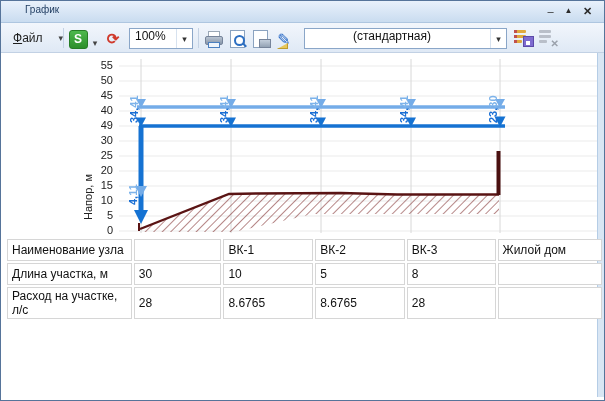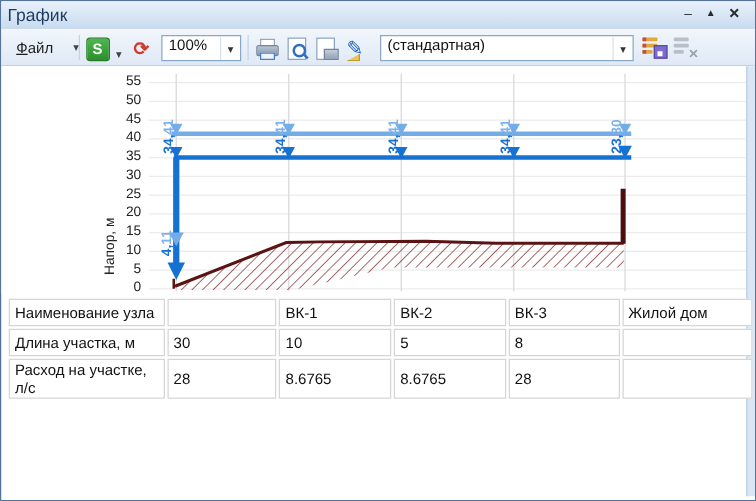--- a/index.html
+++ b/index.html
@@ -1,20 +1,20 @@
 <!DOCTYPE html>
 <html><head>
 <meta charset="utf-8">
 <style>
   html,body{margin:0;padding:0;background:#9aa7b8;font-family:"Liberation Sans",sans-serif;}
   #win{position:relative;width:605px;height:401px;background:#fff;border:1px solid #56749a;box-sizing:border-box;overflow:hidden;}
   
   #titlebar{position:absolute;left:0;top:0;width:100%;height:22px;
     background:linear-gradient(#e9f1fb,#c9dcf0);border-bottom:1px solid #aec6e0;box-sizing:border-box;}
-  #title{position:absolute;left:5px;top:3px;font-size:14px;color:#1d3a5f;}
+  #title{position:absolute;left:24px;top:3px;font-size:10px;color:#1d3a5f;}
   .titlebtn{position:absolute;top:2px;width:15px;height:16px;text-align:center;font-size:11px;
     line-height:16px;color:#2b2b2b;cursor:default;}
   #btn-min{right:46px;} #btn-max{right:28px;font-size:8px;} #btn-close{right:9px;font-weight:bold;}
   
   #toolbar{position:absolute;left:0;top:22px;width:100%;height:30px;
     background:linear-gradient(#f2f6fc,#dfe9f5);border-bottom:1px solid #c2d1e4;box-sizing:border-box;}
   .tsep{position:absolute;top:5px;width:1px;height:20px;background:#c4d2e4;}
   #file-btn{position:absolute;left:6px;top:4px;height:22px;padding:0 6px;font-size:12px;color:#1d1d1d;
     display:flex;align-items:center;gap:16px;}
   #file-label::first-letter{text-decoration:underline;}
@@ -23,21 +23,21 @@
   #refresh-green .box{width:17px;height:17px;background:linear-gradient(#4db84d,#2c8f2c);border:1px solid #267d26;
     border-radius:3px;color:#fff;font-size:12px;font-weight:bold;line-height:16px;text-align:center;}
   #refresh-green-dd{left:89px;}
   #refresh-red{left:101px;color:#d03a2c;font-size:15px;font-weight:bold;}
   .combo{position:absolute;top:5px;height:21px;background:#fff;border:1px solid #8aa6c8;box-sizing:border-box;
     font-size:12px;color:#111;display:flex;align-items:flex-start;}
   .combo .cval{flex:1;padding-left:5px;white-space:nowrap;overflow:hidden;}
   .combo .carrow{width:15px;text-align:center;font-size:9px;color:#333;border-left:1px solid #d7e2ef;align-self:stretch;
     display:flex;align-items:center;justify-content:center;}
   #zoom-combo{left:128px;width:64px;}
-  #template-combo{left:303px;width:203px;}
+  #template-combo{left:303px;width:203px;padding-left:43px;}
   
   .pbody{position:relative;width:18px;height:16px;}
   .pbody .paper{position:absolute;left:4px;top:0;width:10px;height:5px;background:#fff;border:1px solid #9aa7b5;}
   .pbody .machine{position:absolute;left:1px;top:5px;width:16px;height:7px;background:linear-gradient(#b9c4d2,#8796a9);border:1px solid #76849a;border-radius:2px;}
   .pbody .slot{position:absolute;left:4px;top:11px;width:10px;height:4px;background:#eef4fb;border:1px solid #4a7fc0;}
   .page{position:relative;width:13px;height:16px;background:#fff;border:1px solid #8ba3c0;}
   .mag{position:absolute;left:3px;top:4px;width:7px;height:7px;border:2px solid #2d6fc2;border-radius:50%;}
   .mag::after{content:"";position:absolute;left:6px;top:7px;width:5px;height:2px;background:#2d6fc2;transform:rotate(45deg);}
   .page .mini-print{position:absolute;left:5px;top:8px;width:10px;height:7px;background:linear-gradient(#c3cedb,#93a2b4);border:1px solid #76849a;}
   #pencil-btn{left:272px;font-size:16px;color:#1f63c4;}
@@ -136,21 +136,21 @@
       <span class="delx">✕</span>
     </div>
   </div>
 
   <div id="chart">
     <div id="ylabel">Напор, м</div>
     <div class="ytick" style="top:6px">55</div>
     <div class="ytick" style="top:21px">50</div>
     <div class="ytick" style="top:36px">45</div>
     <div class="ytick" style="top:51px">40</div>
-    <div class="ytick" style="top:66px">35</div>
+    <div class="ytick" style="top:66px">49</div>
     <div class="ytick" style="top:81px">30</div>
     <div class="ytick" style="top:96px">25</div>
     <div class="ytick" style="top:111px">20</div>
     <div class="ytick" style="top:126px">15</div>
     <div class="ytick" style="top:141px">10</div>
     <div class="ytick" style="top:156px">5</div>
     <div class="ytick" style="top:171px">0</div>
 
     <svg width="605" height="182">
       <defs>

